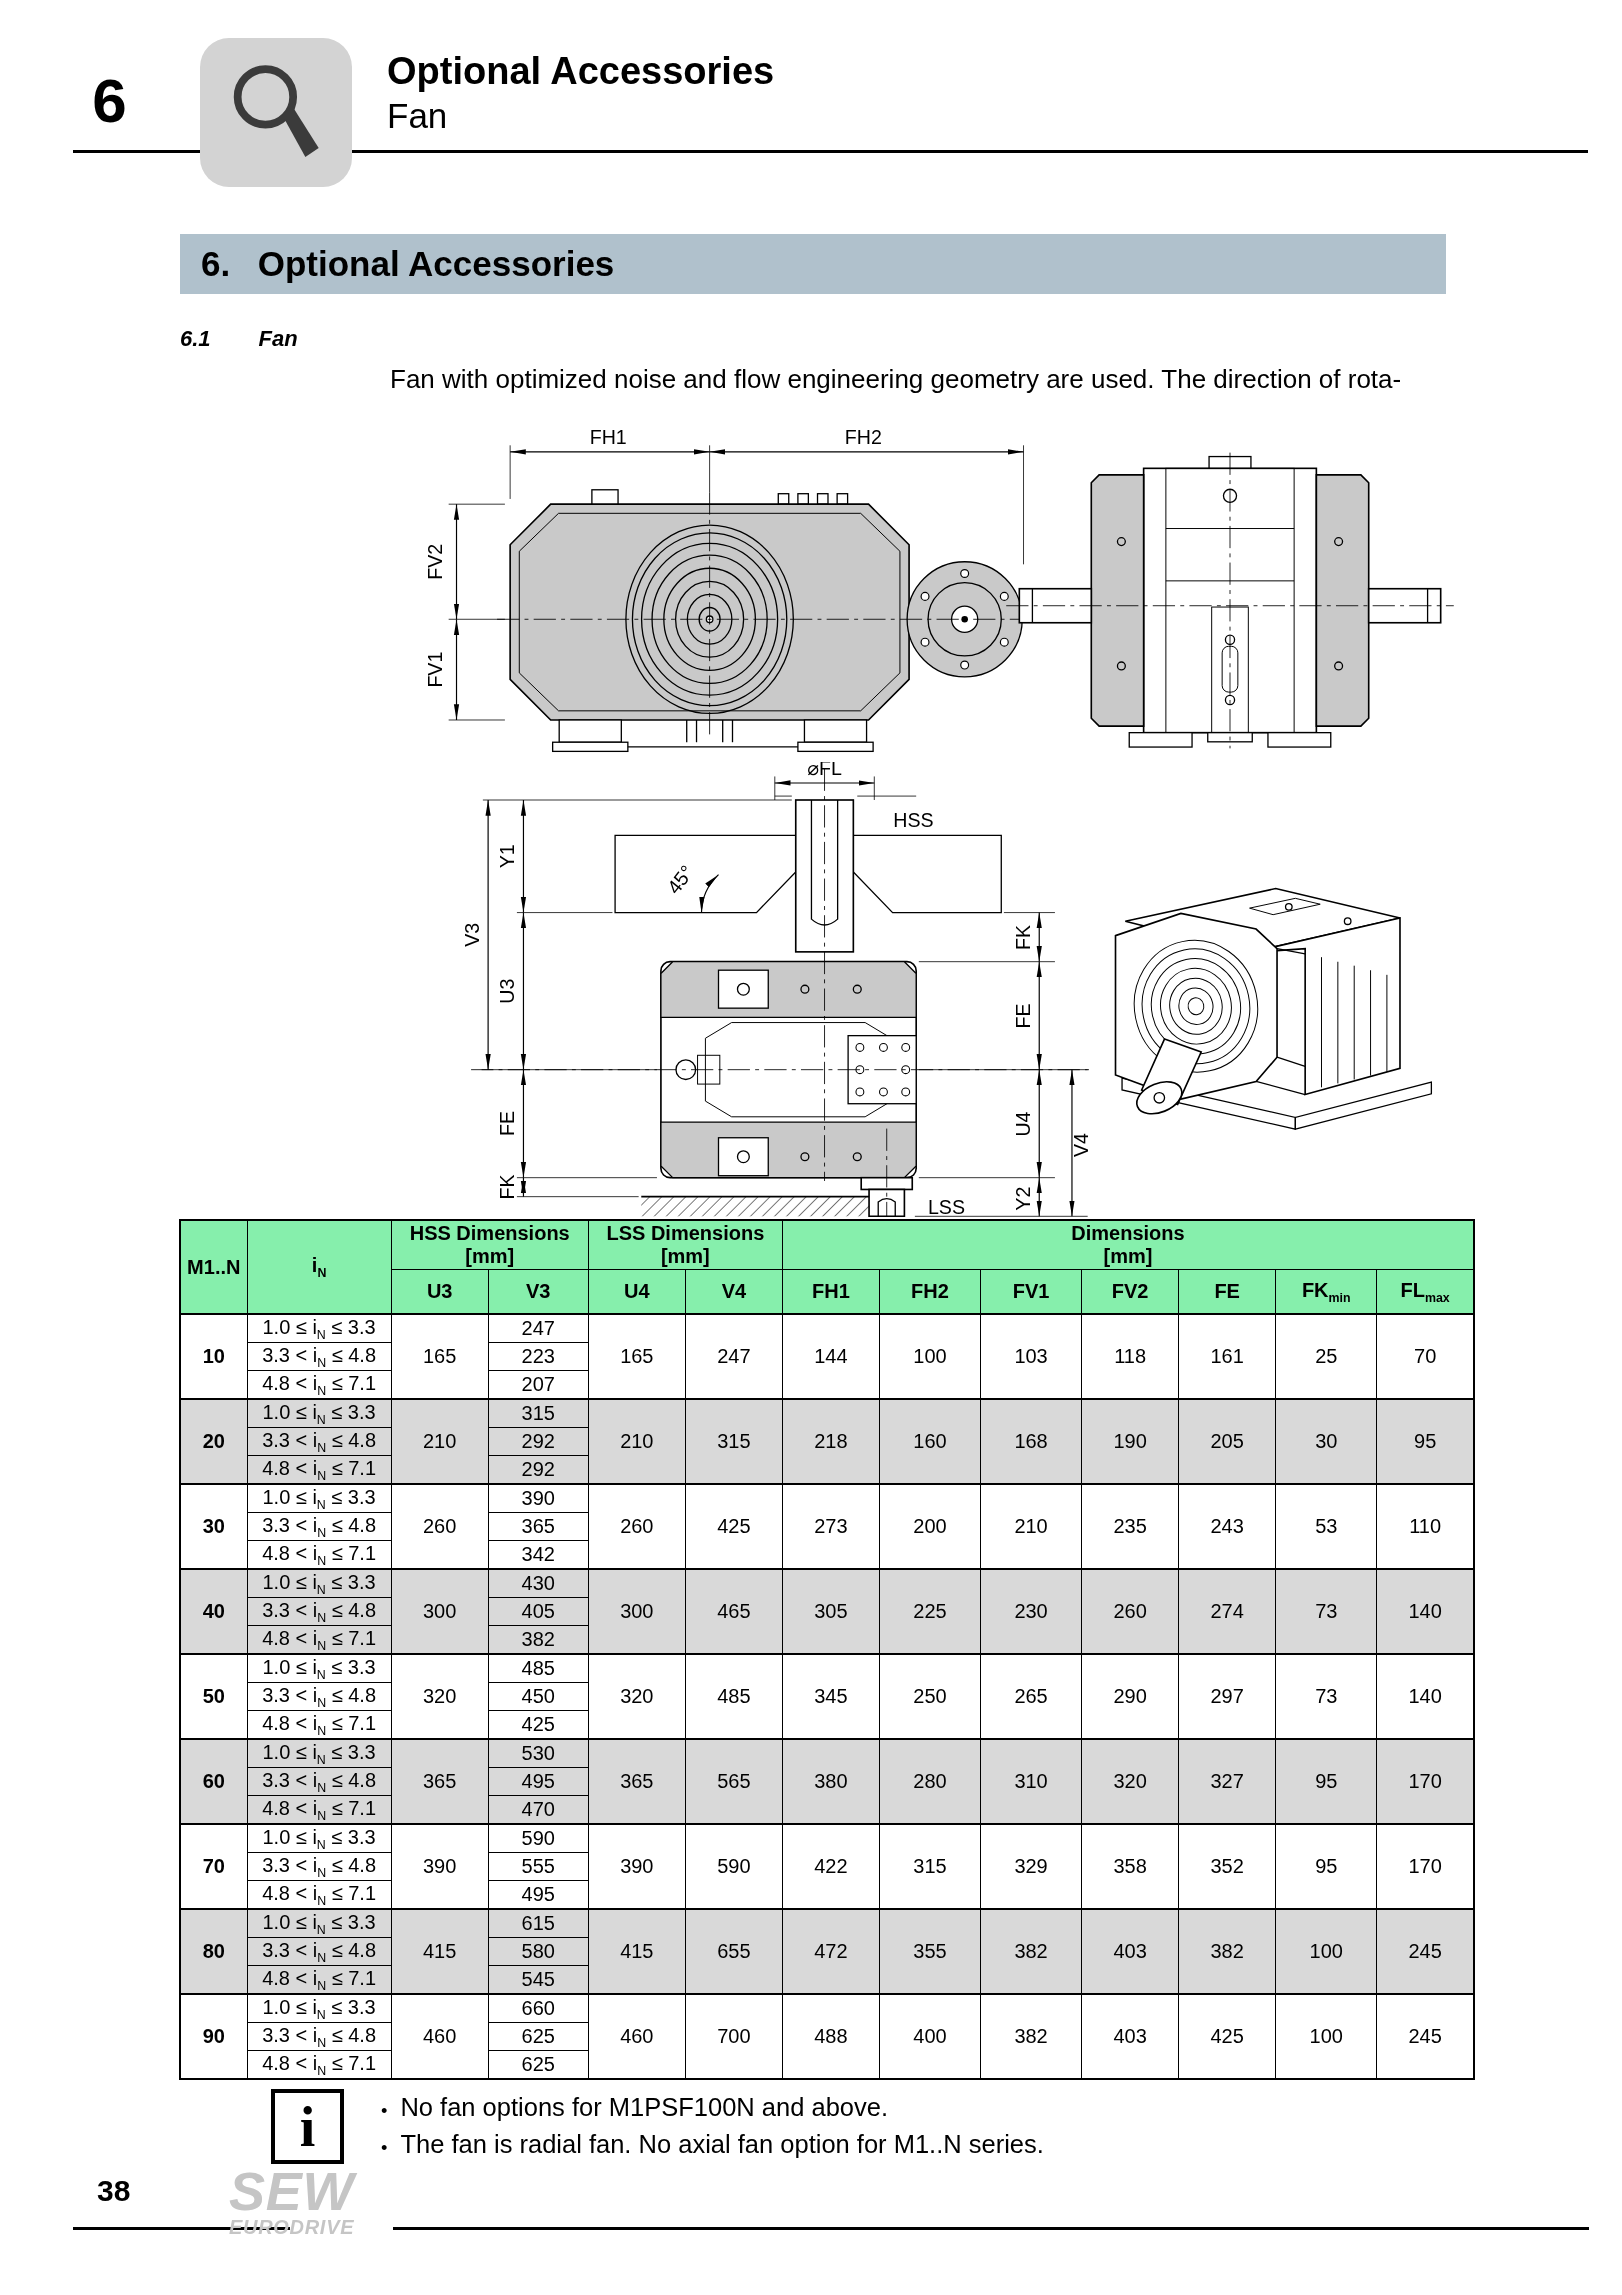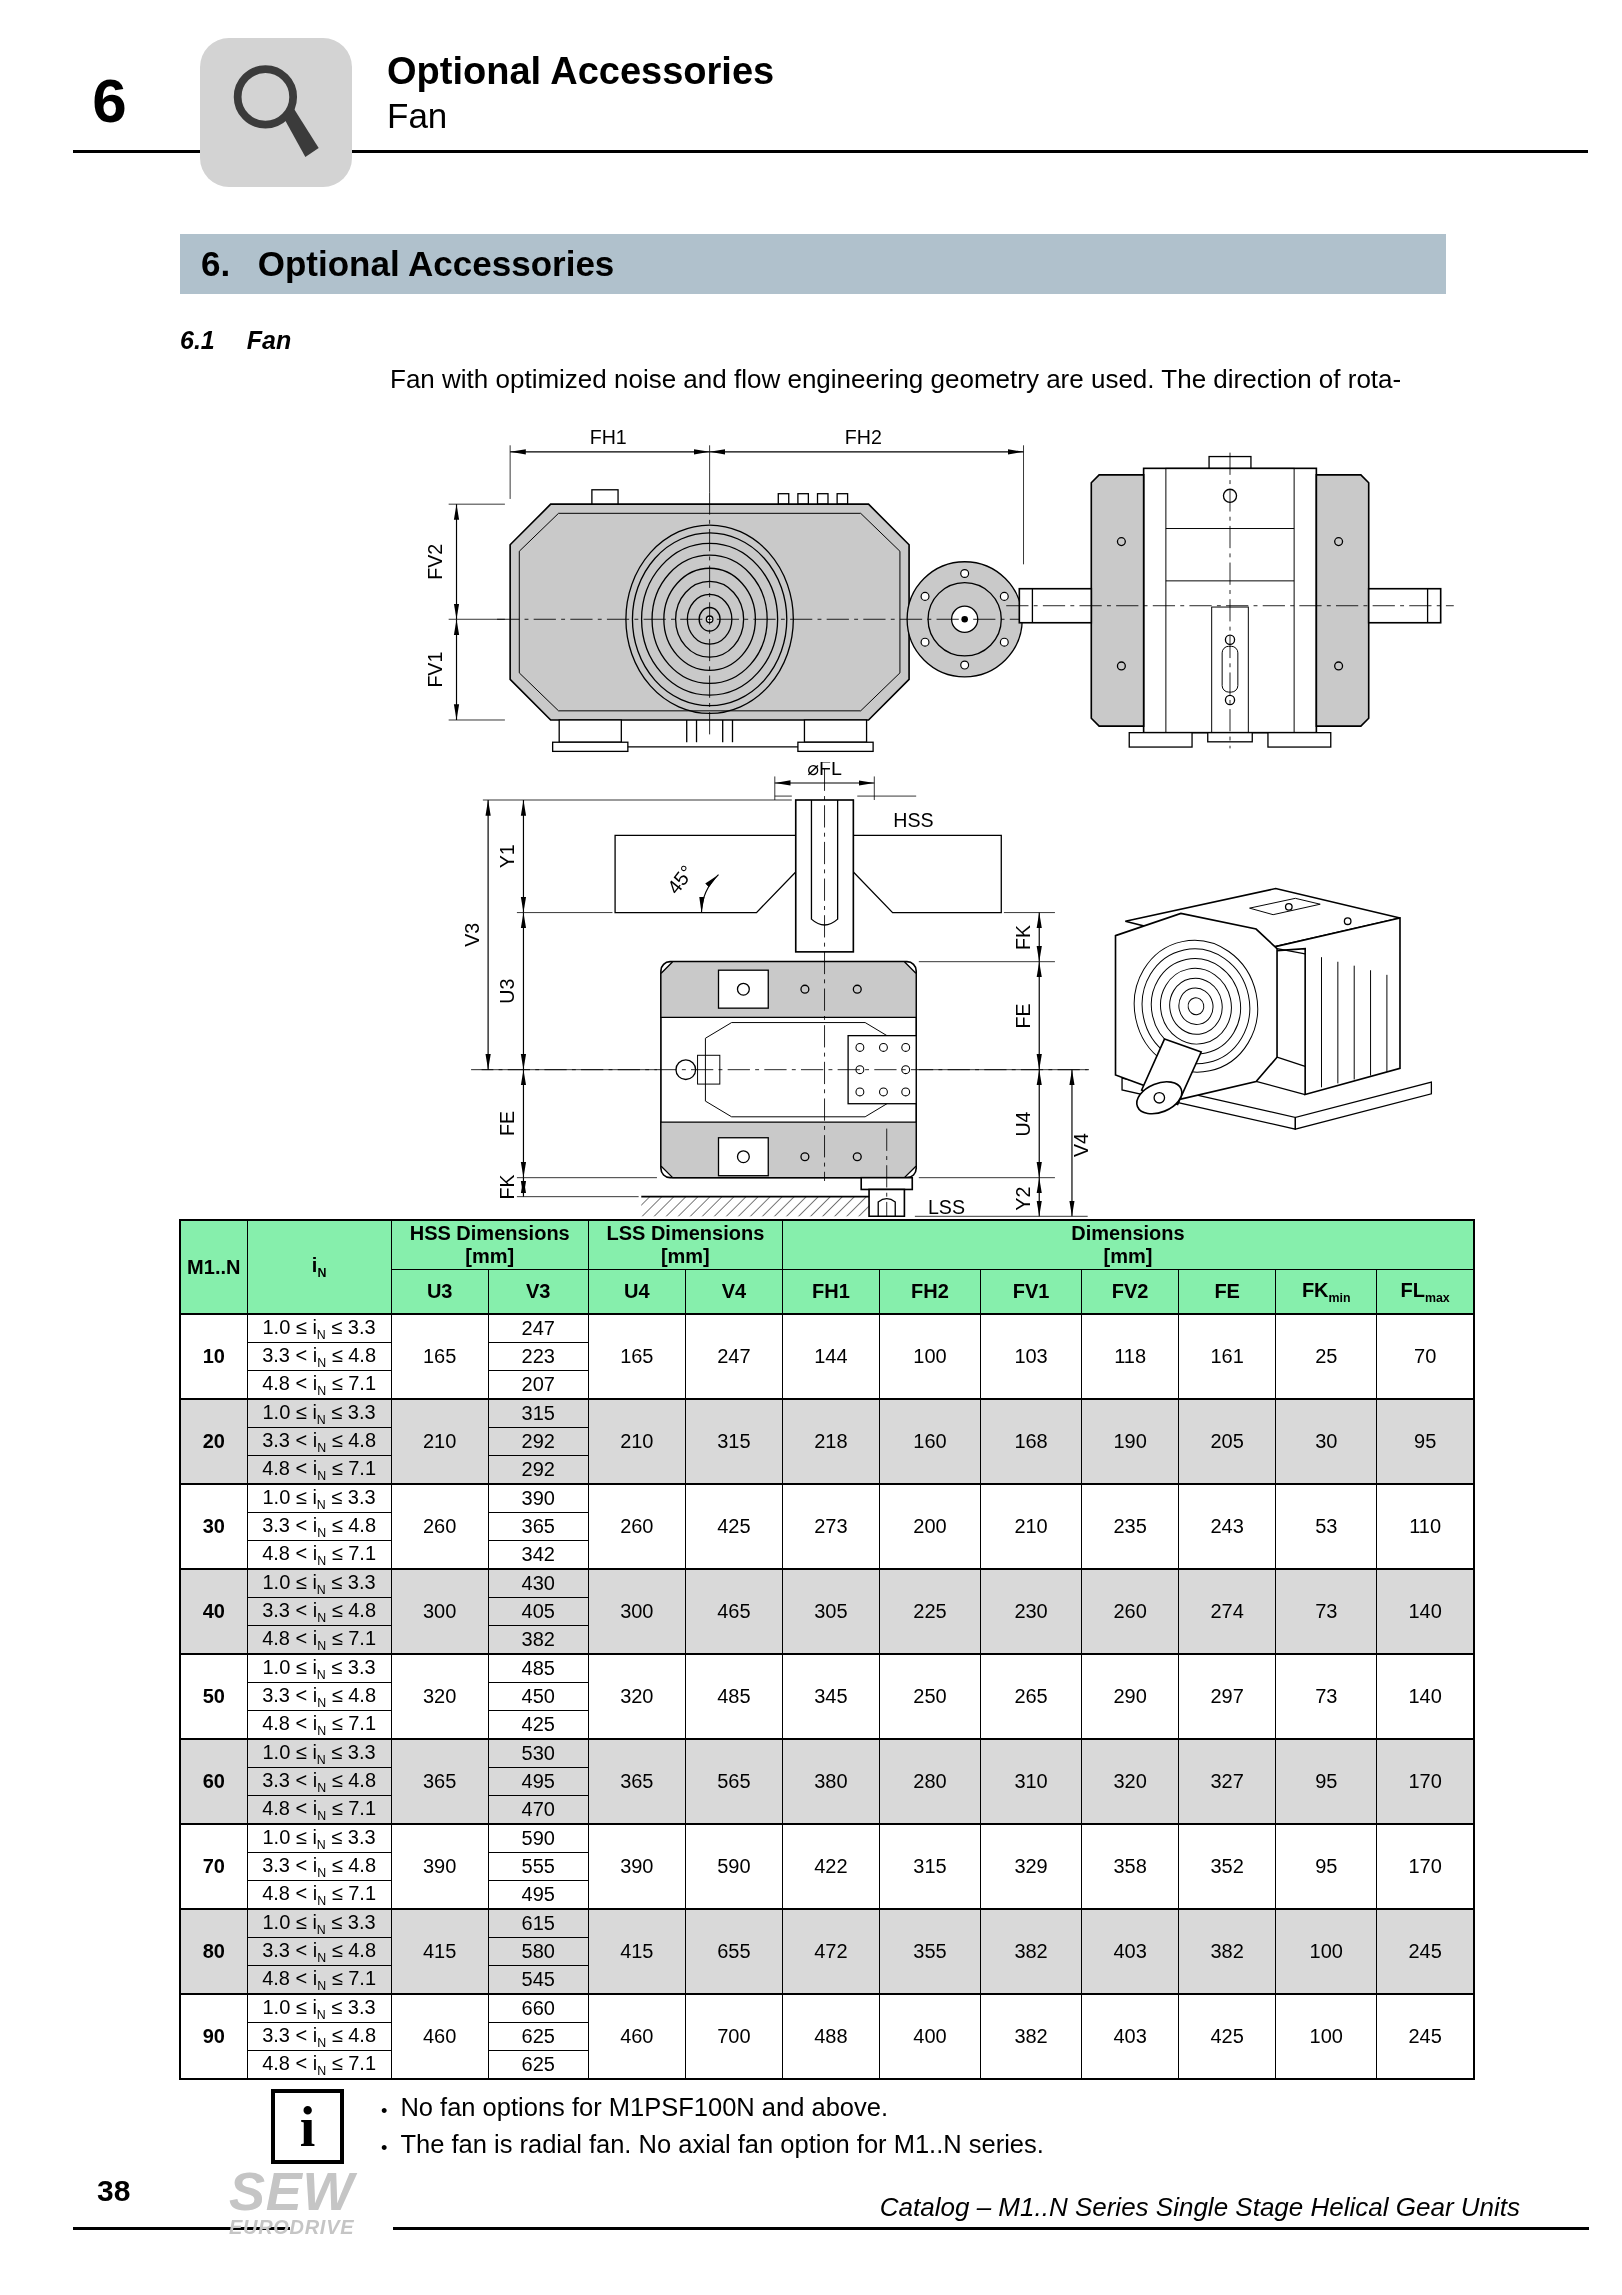--- a/index.html
+++ b/index.html
@@ -13,21 +13,21 @@
   .icon-box{left:200px;top:38px;width:152px;height:149px;background:#d3d3d3;border-radius:29px;
             z-index:2;display:flex;align-items:center;justify-content:center;}
   .header-titles{left:387px;top:50px;}
   .ht-title{font-size:38px;font-weight:bold;line-height:1.12;}
   .ht-sub{font-size:35px;margin-top:3.9px;}
 
   
   .section-bar{left:180px;top:234px;width:1266px;height:60px;background:#b0c1cc;
                display:flex;align-items:center;gap:27.5px;font-size:35px;font-weight:bold;
                padding-left:21px;box-sizing:border-box;}
-  .subsection{left:180px;top:326px;display:flex;gap:32px;font-size:25px;font-weight:bold;font-style:italic;}
+  .subsection{left:180px;top:326px;display:flex;gap:48px;font-size:22px;font-weight:bold;font-style:italic;}
   .intro{left:390px;top:359px;width:1132px;font-size:26px;line-height:1.58;}
 
   
   svg{display:block;}
   svg text{font-family:"Liberation Sans",sans-serif;font-size:30px;fill:#000;}
   .thin{stroke:#000;stroke-width:1.5;fill:none;}
   .med{stroke:#000;stroke-width:2;fill:none;}
   .bold{stroke:#000;stroke-width:2.5;fill:none;}
   .grayfill{fill:#c9c9c9;stroke:#000;stroke-width:2.5;}
   .grayfill2{fill:#c9c9c9;stroke:#000;stroke-width:2;}
@@ -629,16 +629,15 @@
     </div>
   </div>
 
   <div class="abs footer-rule-left"></div>
   <div class="abs footer-rule-right"></div>
   <div class="abs page-number">38</div>
   <div class="abs logo">
     <div class="logo-sew">SEW</div>
     <div class="logo-euro">EURODRIVE</div>
   </div>
-  <div class="abs catalog-ref">Catalog – M1..N Series Single Stage Helical Gear Units</div>
 
 </div>
 
 
 </body></html>

